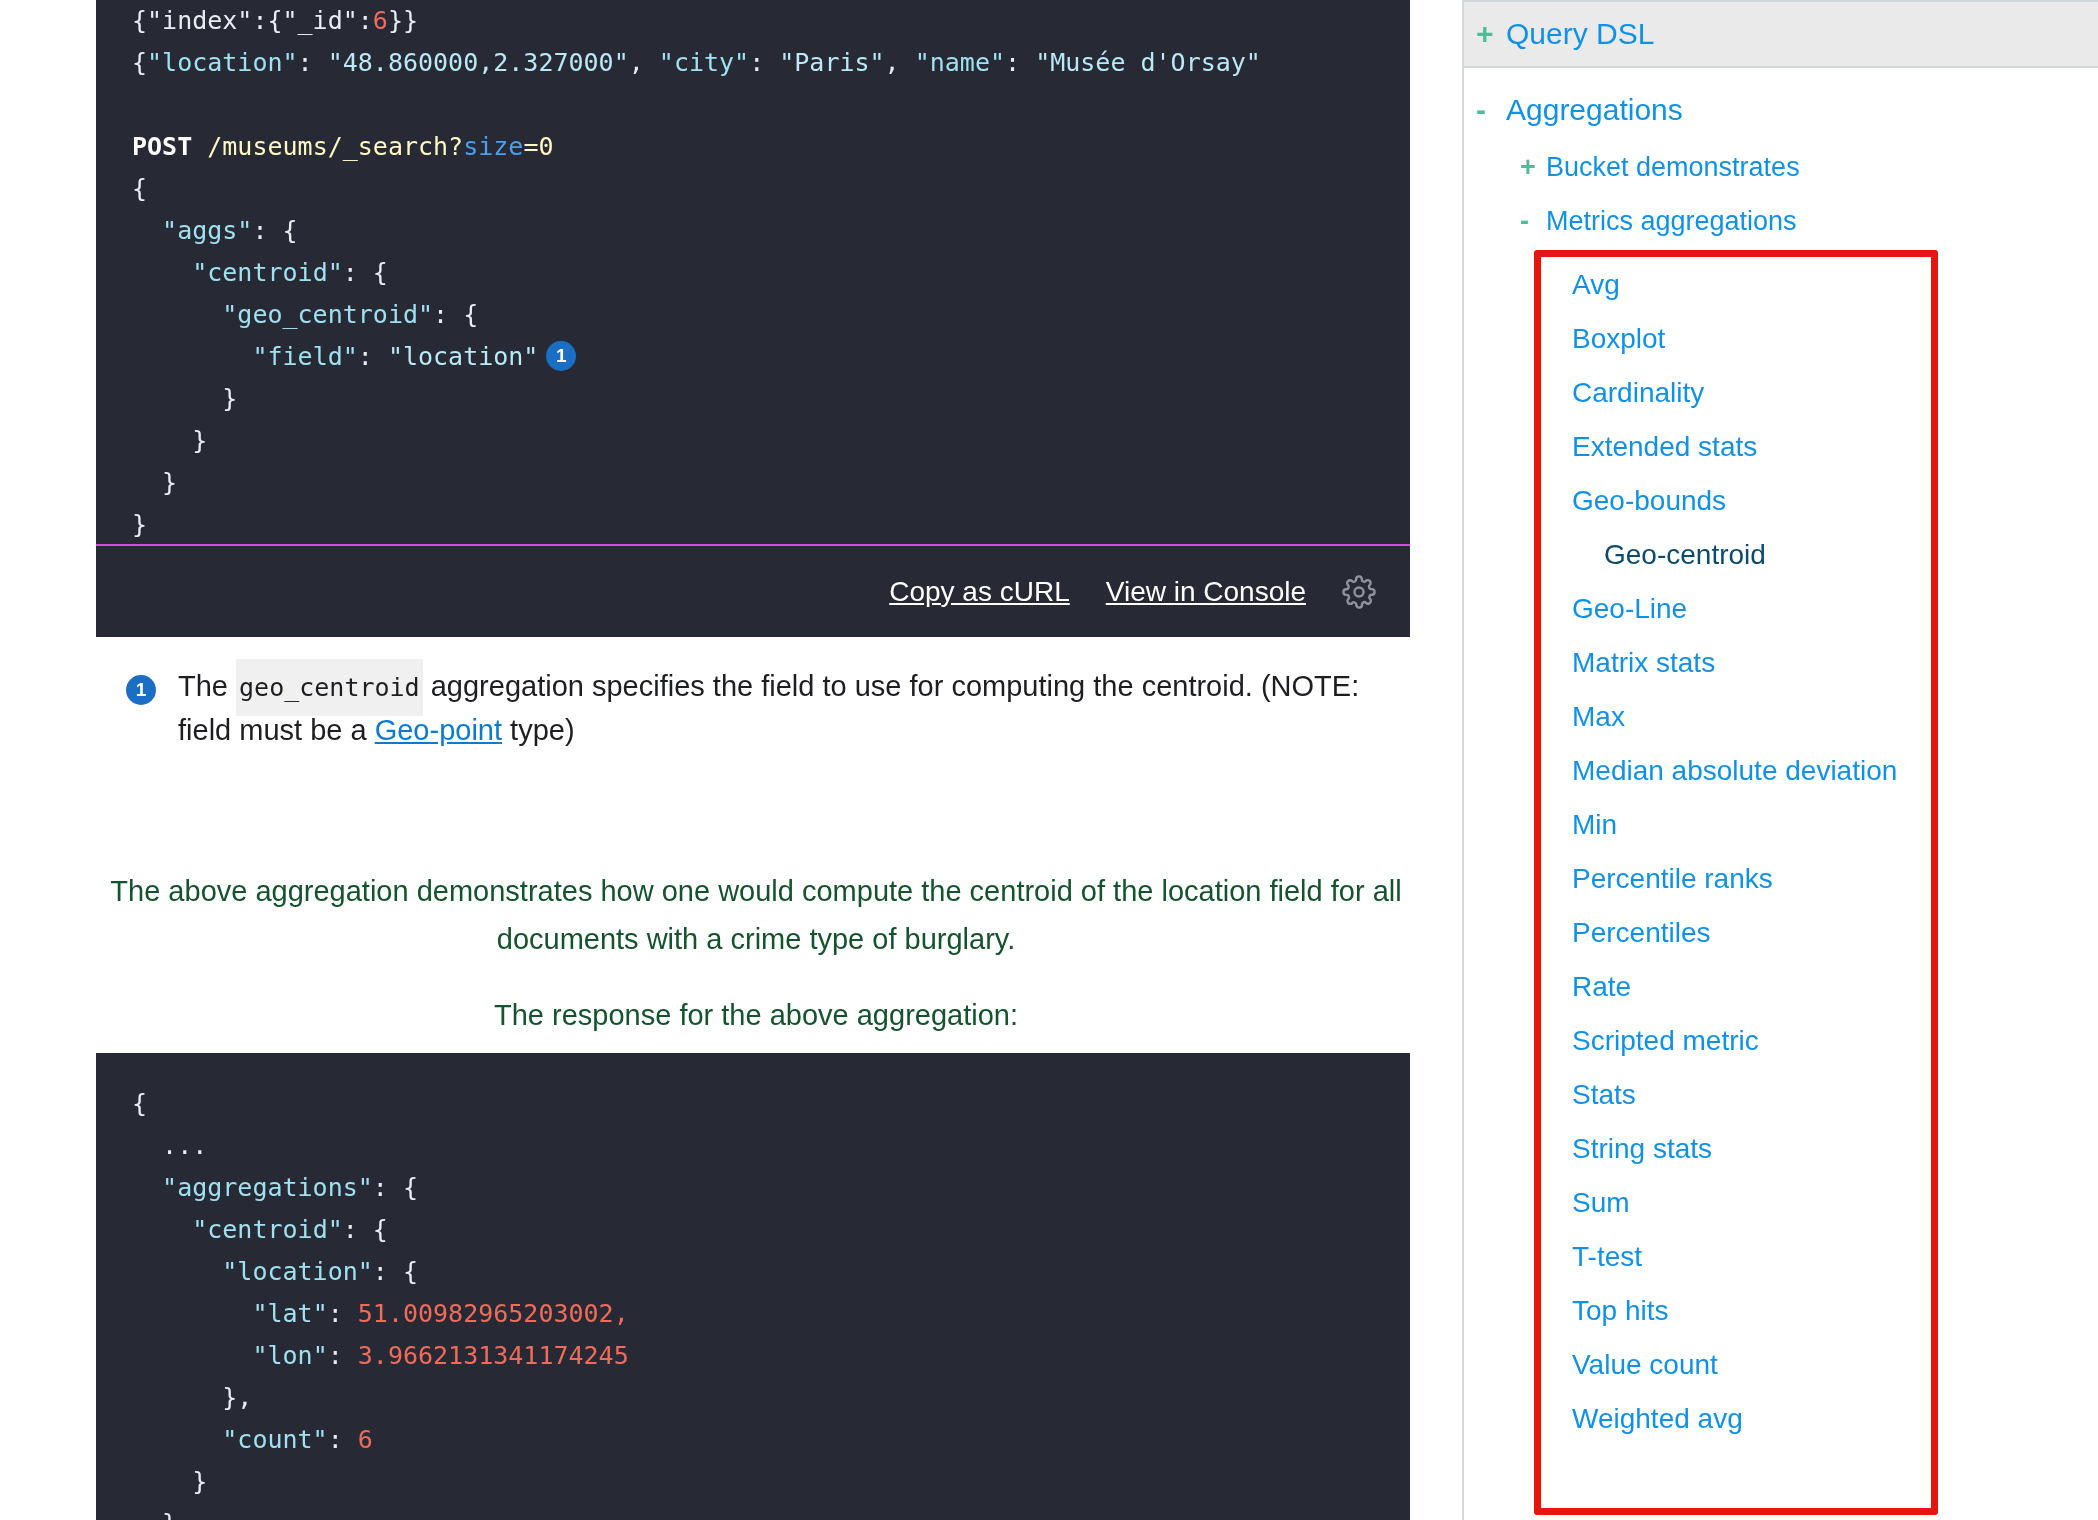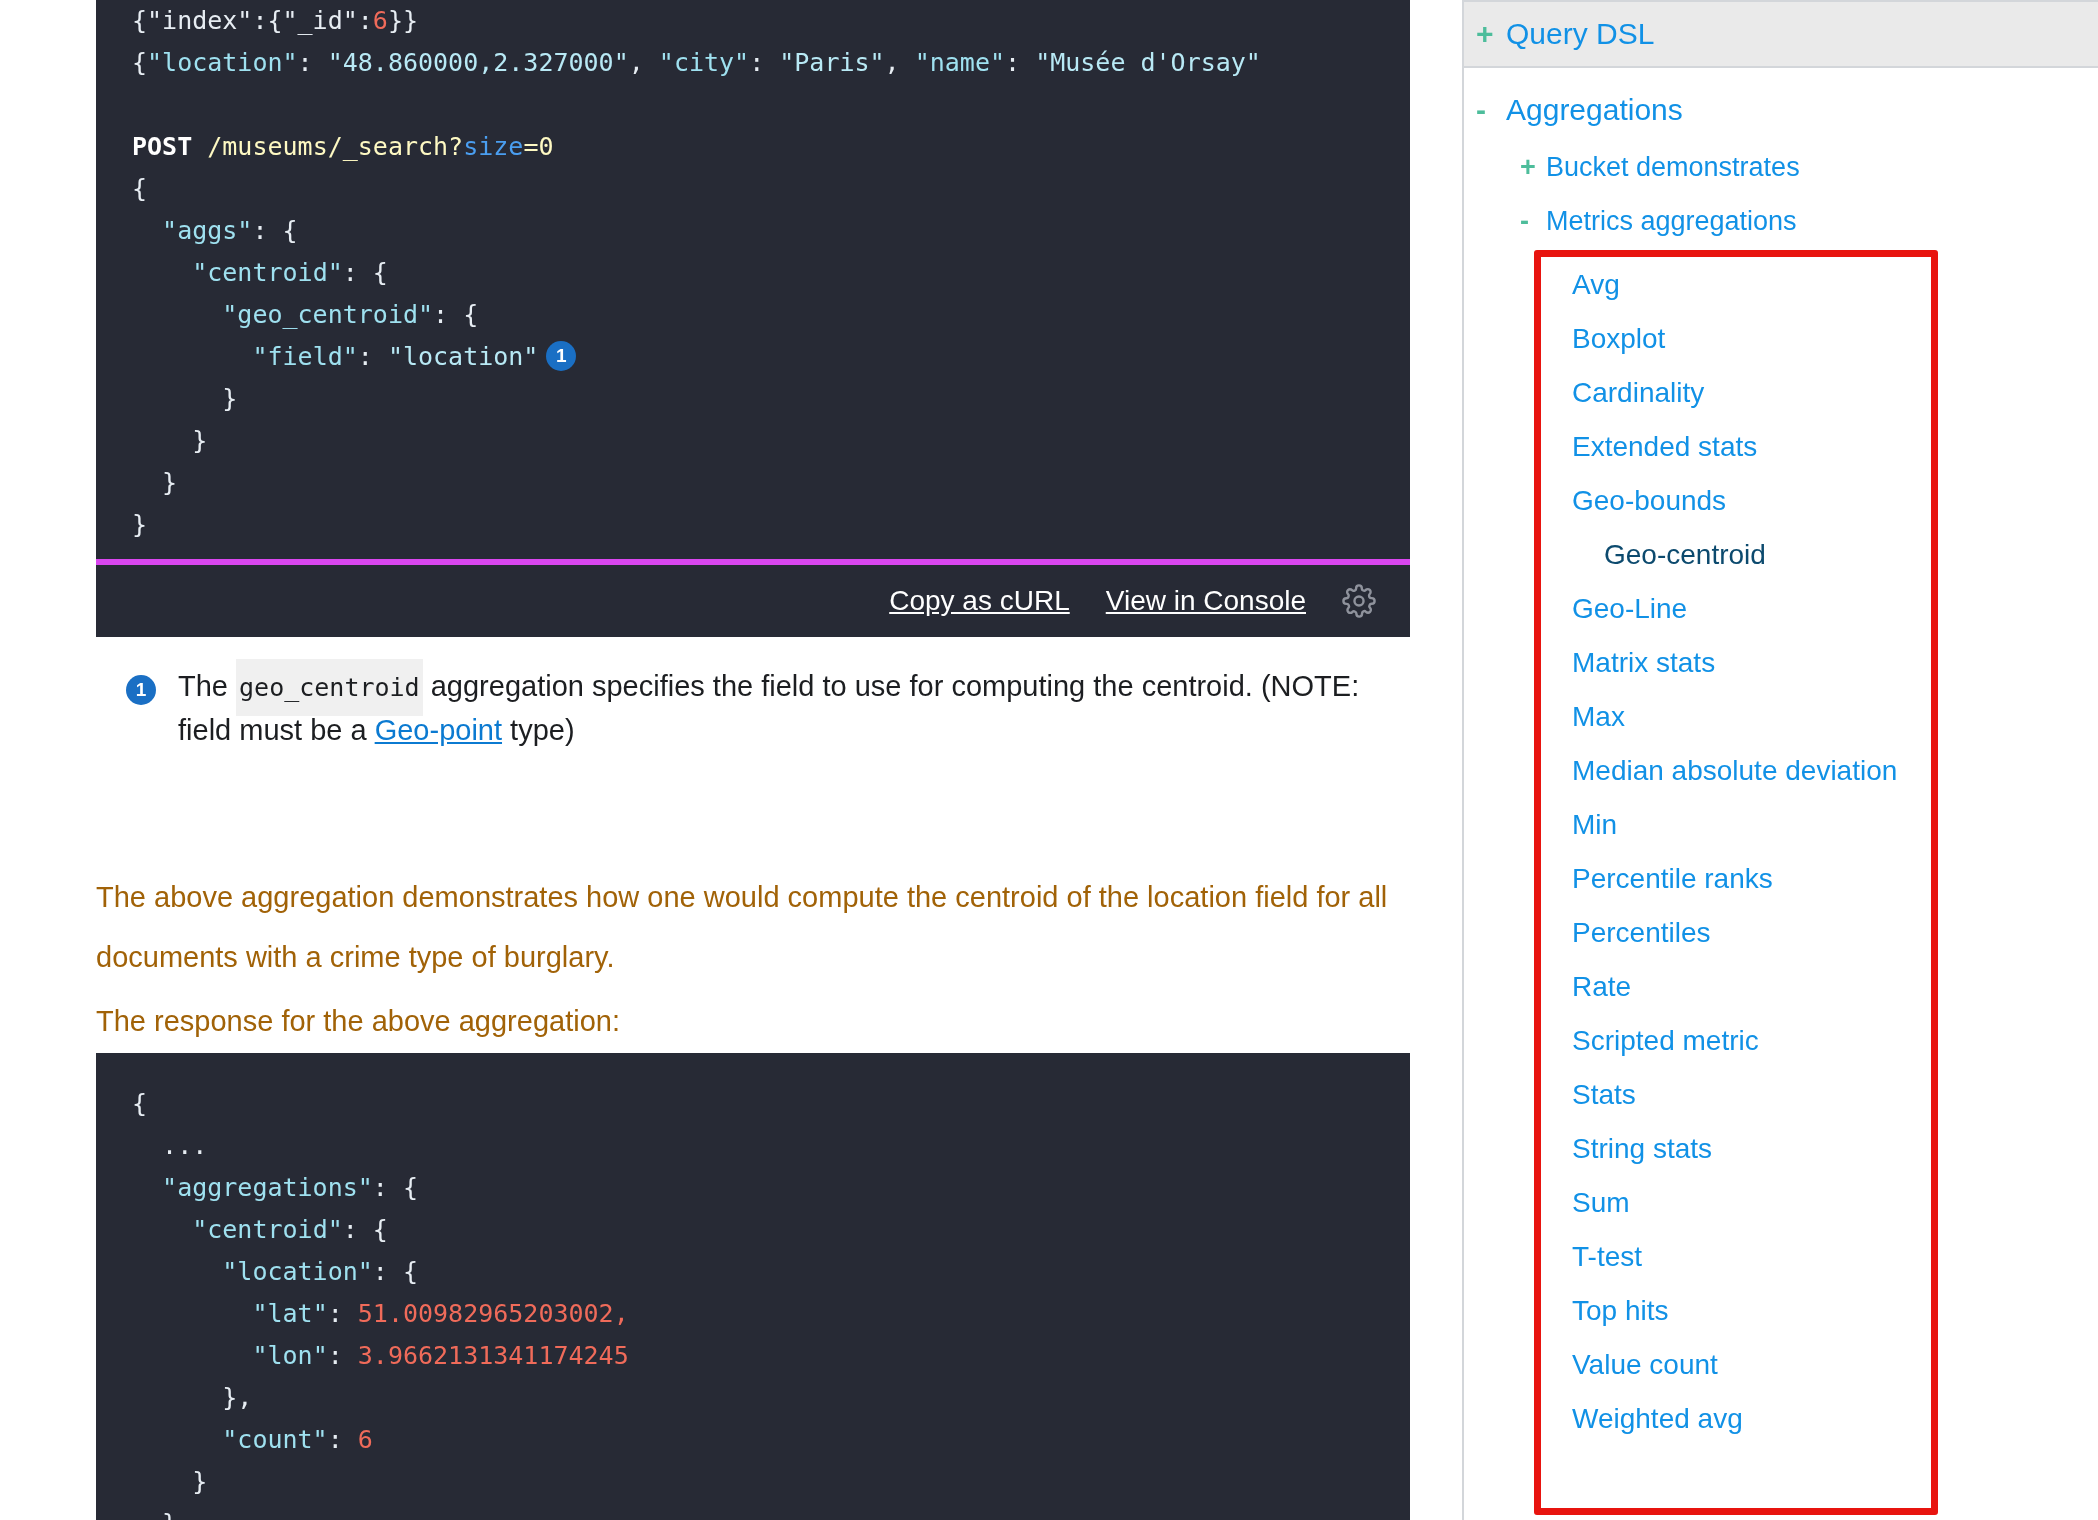--- a/index.html
+++ b/index.html
@@ -64,23 +64,23 @@
     line-height: 30px;
     text-align: center;
     vertical-align: 3px;
     margin-left: 8px;
   }
 
   
   .code-toolbar {
     position: absolute;
     left: 0; right: 0; bottom: 0;
-    height: 78px;
+    height: 93px;
     background: #272a35;
-    border-top: 6px solid #d946ef;
+    border-top: 2px solid #d946ef;
     display: flex;
     align-items: center;
     justify-content: flex-end;
     gap: 36px;
     padding-right: 34px;
   }
   .tb-link {
     color: #ffffff;
     font-size: 28px;
     text-decoration: underline;
@@ -131,22 +131,23 @@
     text-decoration: underline;
     margin-top: 46px;
   }
 
   
   .para {
     position: absolute;
     left: 96px;
     width: 1320px;
     font-size: 29px;
-    line-height: 60px;
-    color: #a16207;
+    line-height: 48px;
+    color: #14532d;
+    text-align: center;
   }
   .para-1 { top: 838px; }
   .para-2 { top: 962px; }
 
   
   .sidebar {
     position: relative;
     width: 636px;
     height: 1520px;
     background: #ffffff;

